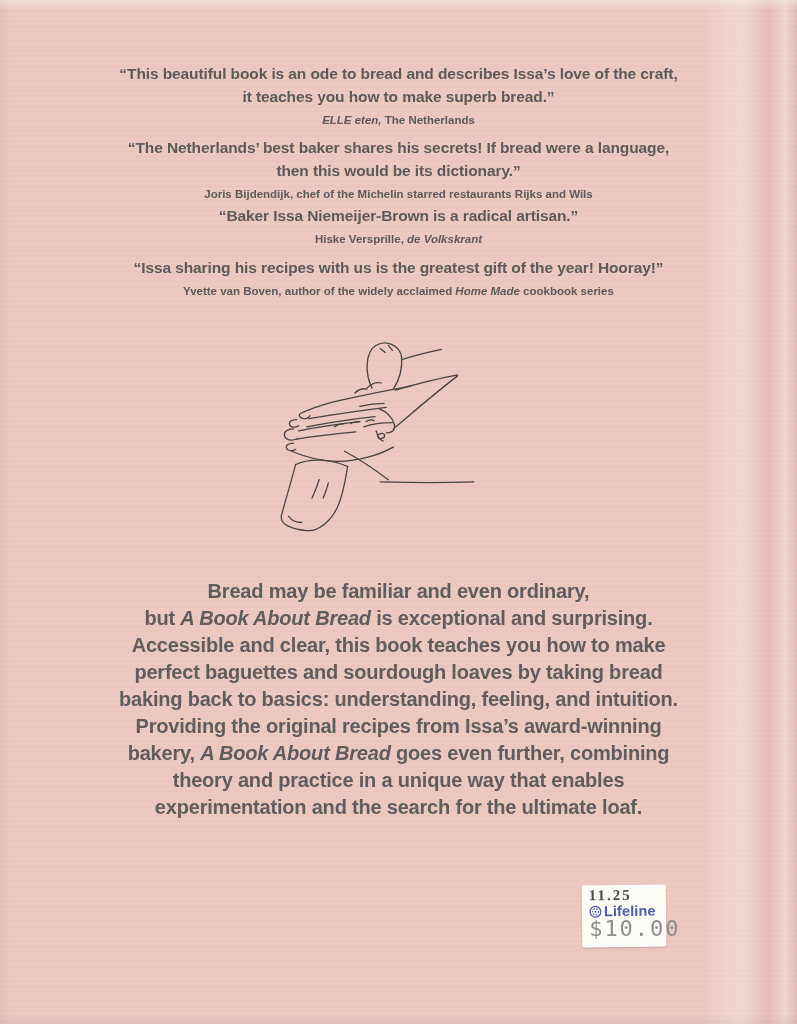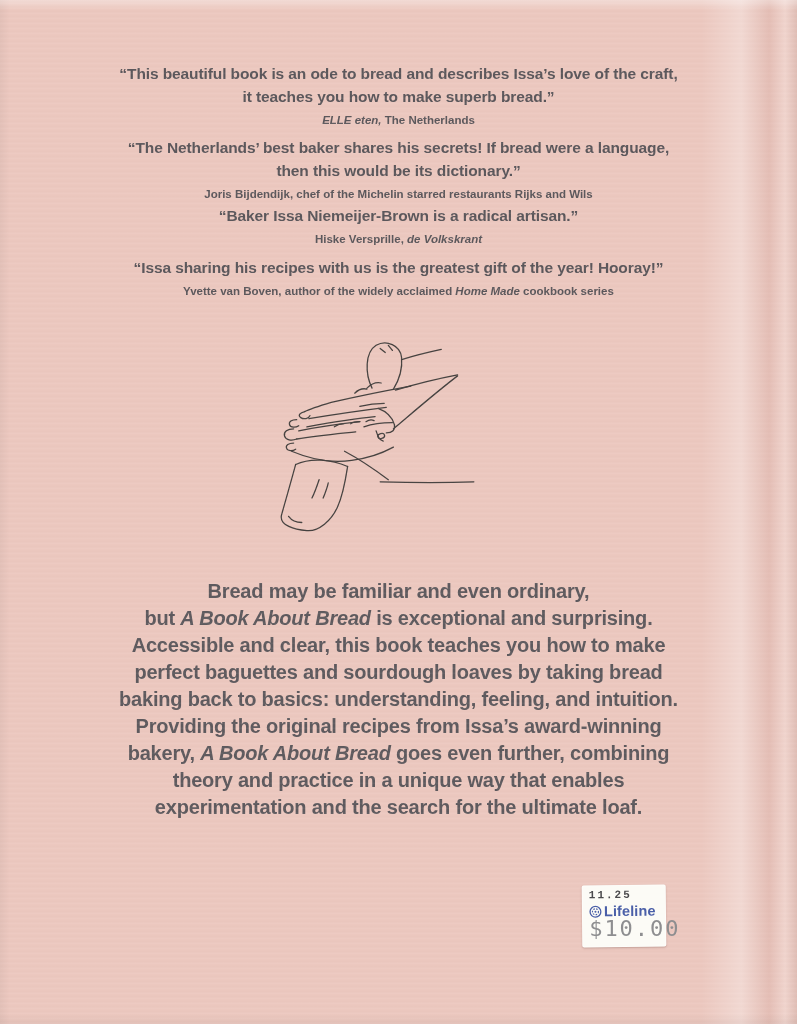--- a/index.html
+++ b/index.html
@@ -49,22 +49,22 @@
   }
   .sticker{
     position:absolute;left:582px;top:885px;width:84px;height:62px;
     background:var(--sticker_bg);border-radius:2px;
     box-shadow:0 1px 2px rgba(120,80,75,0.35), 0 0 0 1px rgba(255,255,255,0.5) inset;
     transform:rotate(-0.6deg);
     z-index:6;
     padding:2px 0 0 7px;box-sizing:border-box;
   }
   .sticker-price-top{
-    font-family:Liberation Mono, monospace;
-    font-size:11px;font-weight:700;color:var(--stamp_dark);
+    font-family:Liberation Serif, serif;
+    font-size:15px;font-weight:700;color:var(--stamp_dark);
     letter-spacing:2px;line-height:16px;
   }
   .sticker-brand{display:flex;align-items:center;gap:2px;margin-top:1px;line-height:14px;}
   .sticker-brand-label{
     font-size:14.5px;font-weight:700;color:var(--sticker_blue);letter-spacing:0.1px;
   }
   .sticker-price-bottom{
     font-family:"DejaVu Sans Mono",monospace;
     font-size:22px;font-weight:400;color:var(--stamp_gray);
     letter-spacing:2px;line-height:19px;margin-top:1px;transform:rotate(0.6deg);

